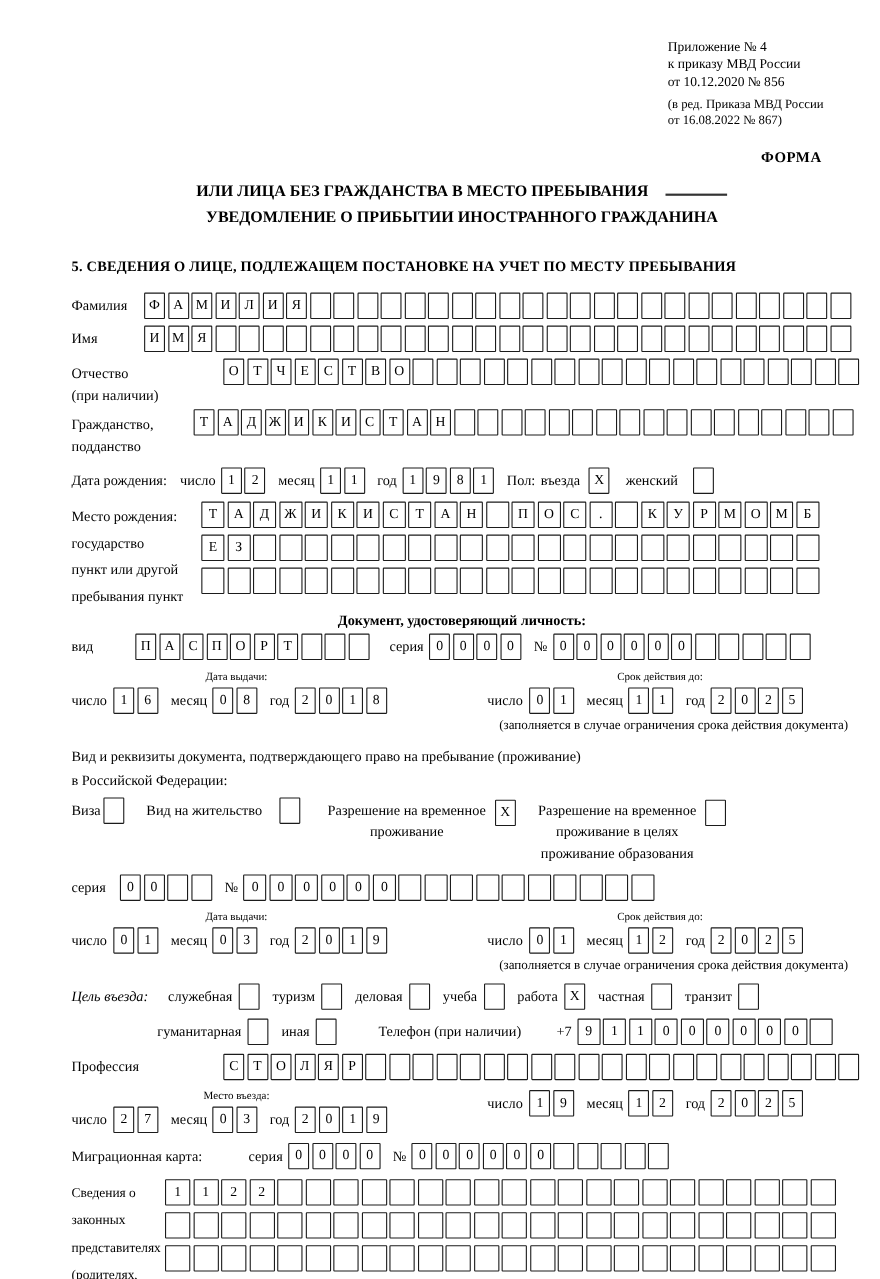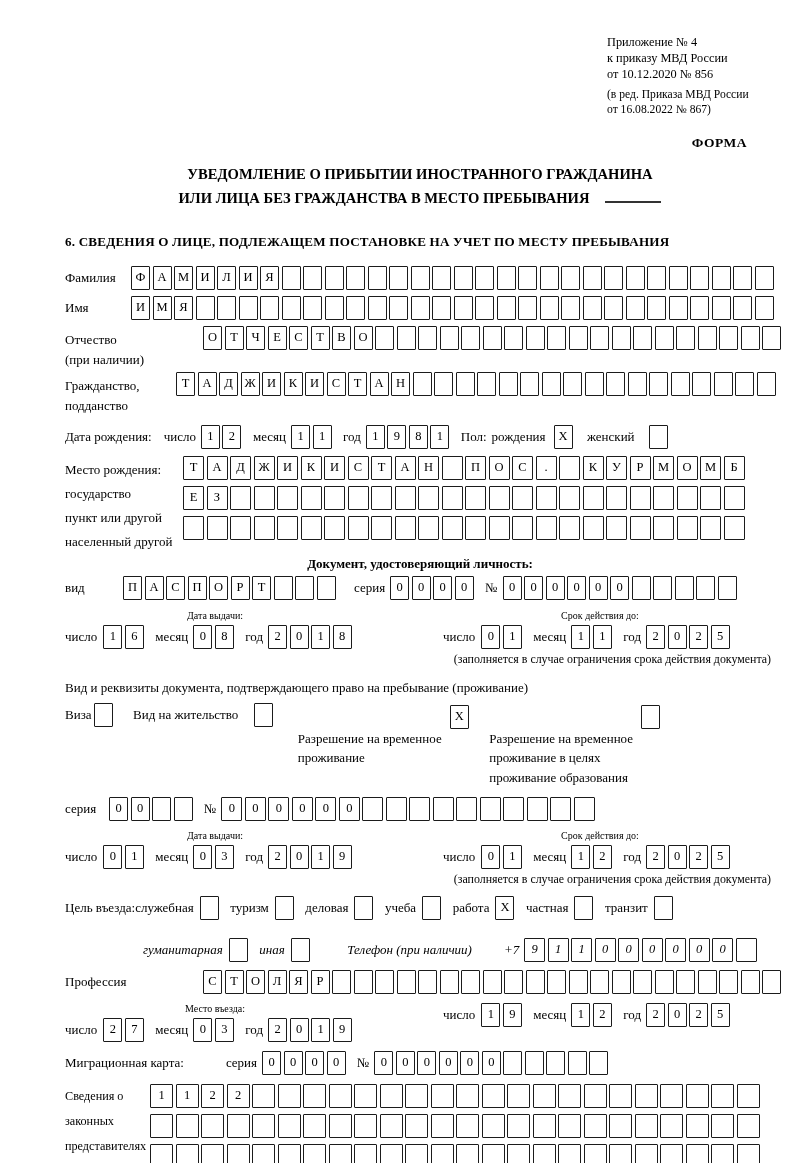--- a/index.html
+++ b/index.html
@@ -19,21 +19,21 @@
   .cell{box-sizing:border-box;flex:0 0 auto;width:19px;height:24px;border:1.8px solid #1b1b1b;border-radius:1px;margin-right:2.5px;text-align:center;font-size:12.5px;line-height:20px;background:#fff;}
   .gap6{width:6px;}
   .dlbl{margin:0 5px 0 9px;}
   .center-bold{text-align:center;font-weight:bold;font-size:13px;margin-top:8px;}
   .twocol{display:flex;margin-top:8px;font-size:13px;}
   .col-l{flex:0 0 360px;} .col-r{flex:1 1 auto;}
   .dhead{text-align:center;font-size:10px;margin-bottom:4px;}
   .note{font-size:11.9px;margin-top:3px;text-align:right;padding-right:4px;}
   .para{font-size:13px;margin-top:10px;line-height:1.7;}
   .opts{display:flex;align-items:flex-start;margin-top:4px;font-size:13px;}
-  .optlines{text-align:left;line-height:1.5;margin-top:24px;}
+  .optlines{text-align:center;line-height:1.5;}
   .chk{margin-left:8px;margin-right:4px;}
   .purpose{display:flex;align-items:center;margin-right:9px;}
   .purpose .cell{margin-left:6px;}
   .bp-lbl{flex:0 0 118px;font-size:13px;line-height:1.85;padding-top:2px;}
   .rep-lbl{flex:0 0 85px;font-size:12.2px;line-height:2.05;padding-top:2px;}
   .stack>.cells{margin-bottom:6px;}
 </style>
 </head>
 <body>
 
@@ -45,25 +45,25 @@
     <div>от 10.12.2020 № 856</div>
     <div class="annex-sub">
       <div>(в ред. Приказа МВД России</div>
       <div>от 16.08.2022 № 867)</div>
     </div>
   </div>
 
   <div class="forma">ФОРМА</div>
 
   <div class="title">
+    <div><span>ИЛИ ЛИЦА БЕЗ ГРАЖДАНСТВА В МЕСТО ПРЕБЫВАНИЯ</span><span class="blank-line"></span></div>
     <div>УВЕДОМЛЕНИЕ О ПРИБЫТИИ ИНОСТРАННОГО ГРАЖДАНИНА</div>
-    <div><span>ИЛИ ЛИЦА БЕЗ ГРАЖДАНСТВА В МЕСТО ПРЕБЫВАНИЯ</span><span class="blank-line"></span></div>
-  </div>
-
-  <div class="sec">6. СВЕДЕНИЯ О ЛИЦЕ, ПОДЛЕЖАЩЕМ ПОСТАНОВКЕ НА УЧЕТ ПО МЕСТУ ПРЕБЫВАНИЯ</div>
+  </div>
+
+  <div class="sec">5. СВЕДЕНИЯ О ЛИЦЕ, ПОДЛЕЖАЩЕМ ПОСТАНОВКЕ НА УЧЕТ ПО МЕСТУ ПРЕБЫВАНИЯ</div>
 
   <div class="row" style="margin-top:16px;">
     <span class="lbl" style="width:66px;">Фамилия</span>
     <span class="cells">
         <span class="cell">Ф</span>
         <span class="cell">А</span>
         <span class="cell">М</span>
         <span class="cell">И</span>
         <span class="cell">Л</span>
         <span class="cell">И</span>
@@ -216,36 +216,36 @@
         <span class="cell">1</span>
       </span>
     <span class="dlbl">год</span>
     <span class="cells">
         <span class="cell">1</span>
         <span class="cell">9</span>
         <span class="cell">8</span>
         <span class="cell">1</span>
       </span>
     <span class="dlbl">Пол:</span>
-    <span>рождения</span>
+    <span>въезда</span>
     <span class="cells chk">
         <span class="cell">X</span>
       </span>
     <span style="margin-left:8px;">женский</span>
     <span class="cells chk" style="margin-left:14px;">
         <span class="cell"></span>
       </span>
   </div>
 
   <div class="row" style="margin-top:7px;">
     <div class="bp-lbl">
       <div>Место рождения:</div>
       <div>государство</div>
       <div>пункт или другой</div>
-      <div>населенный другой</div>
+      <div>пребывания пункт</div>
     </div>
     <div class="stack">
       <div class="cells">
           <span class="cell" style="width: 21px;">Т</span>
           <span class="cell" style="width: 21px;">А</span>
           <span class="cell" style="width: 21px;">Д</span>
           <span class="cell" style="width: 21px;">Ж</span>
           <span class="cell" style="width: 21px;">И</span>
           <span class="cell" style="width: 21px;">К</span>
           <span class="cell" style="width: 21px;">И</span>
@@ -406,20 +406,21 @@
             <span class="cell">2</span>
             <span class="cell">5</span>
           </span>
       </div>
       <div class="note">(заполняется в случае ограничения срока действия документа)</div>
     </div>
   </div>
 
   <div class="para">
     <div>Вид и реквизиты документа, подтверждающего право на пребывание (проживание)</div>
+    <div>в Российской Федерации:</div>
   </div>
 
   <div class="opts">
     <span style="padding-top:4px;">Виза</span>
     <span class="cells chk" style="margin-left:2px;">
         <span class="cell"></span>
       </span>
     <span style="padding-top:4px;margin-left:14px;">Вид на жительство</span>
     <span class="cells chk" style="margin-left:16px;">
         <span class="cell"></span>
@@ -514,21 +515,21 @@
             <span class="cell">0</span>
             <span class="cell">2</span>
             <span class="cell">5</span>
           </span>
       </div>
       <div class="note">(заполняется в случае ограничения срока действия документа)</div>
     </div>
   </div>
 
   <div class="irow" style="margin-top:9px;">
-    <span style="margin-right:0;">Цель въезда:</span>
+    <span style="margin-right:18px;font-style:italic;">Цель въезда:</span>
     <span class="purpose">
         <span>служебная</span>
         <span class="cells">
           <span class="cell"></span>
         </span>
       </span>
     <span class="purpose">
         <span>туризм</span>
         <span class="cells">
           <span class="cell"></span>
@@ -559,21 +560,21 @@
         </span>
       </span>
     <span class="purpose">
         <span>транзит</span>
         <span class="cells">
           <span class="cell"></span>
         </span>
       </span>
   </div>
 
-  <div class="irow" style="margin-top:18px;font-style:italic;">
+  <div class="irow" style="margin-top:8px;">
     <span class="purpose" style="margin-left:78px;">
         <span>гуманитарная</span>
         <span class="cells">
           <span class="cell"></span>
         </span>
       </span>
     <span class="purpose">
         <span>иная</span>
         <span class="cells">
           <span class="cell"></span>

